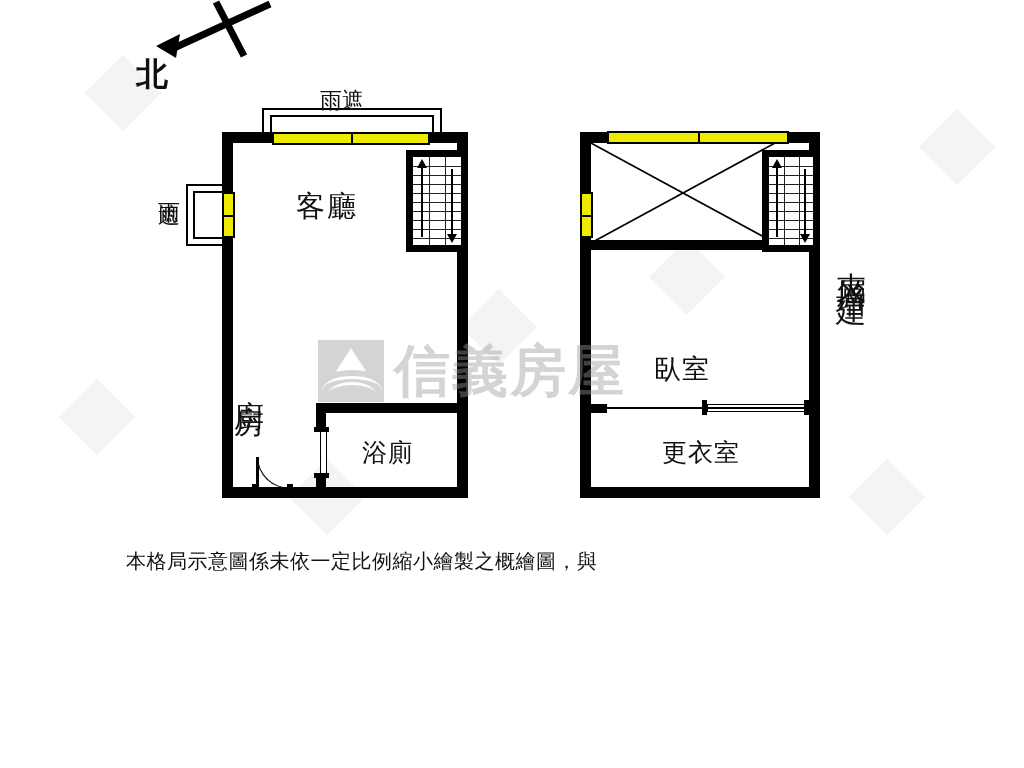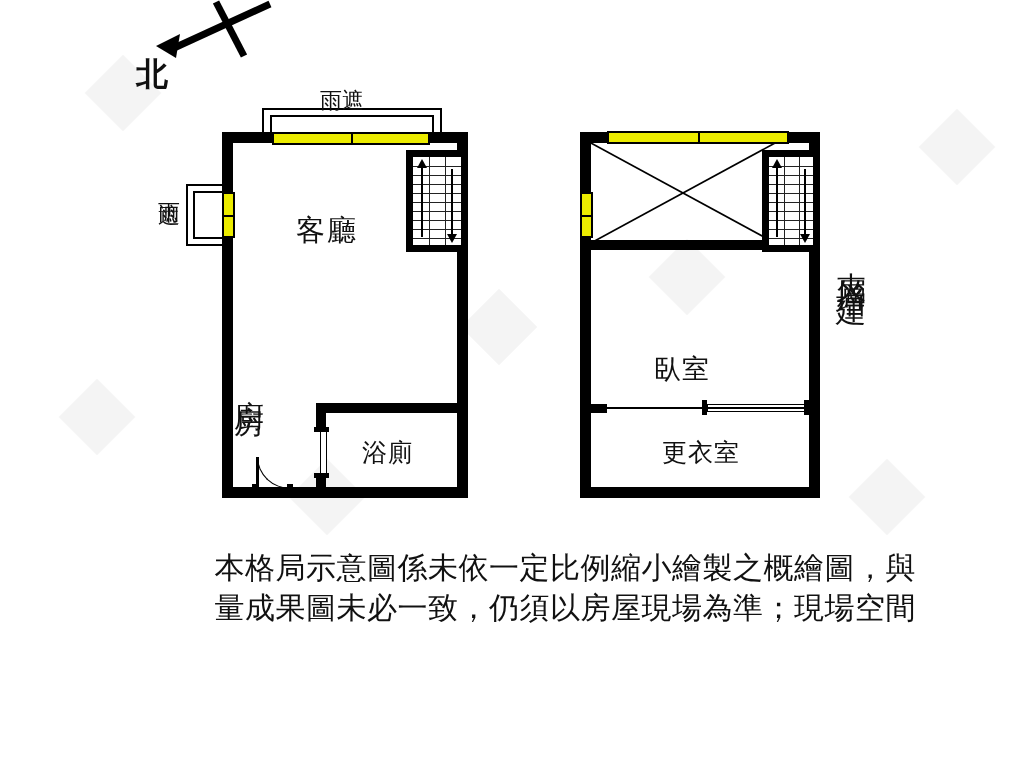--- a/index.html
+++ b/index.html
@@ -54,21 +54,21 @@
   .doorarc{position:absolute;border:1.5px solid #000;border-radius:0 0 0 100%;border-top:none;border-right:none;box-sizing:border-box;}
   .doorleaf{position:absolute;background:#000;}
   .slidebar{position:absolute;border:1.5px solid #000;background:#fff;box-sizing:border-box;}
   .jamb{position:absolute;background:#000;}
 
   
   .rlbl{position:absolute;white-space:nowrap;font-weight:400;}
   .rlbl.v{writing-mode:vertical-rl;text-orientation:upright;}
 
   
-  #disc{position:absolute;left:126px;top:548px;width:790px;font-size:30px;line-height:1.34;letter-spacing:.5px;text-align:right;}
+  #disc{position:absolute;left:126px;top:548px;width:790px;font-size:20px;line-height:1.34;letter-spacing:.5px;text-align:left;}
   #disc div{white-space:nowrap;}
 </style>
 </head>
 <body>
 
 <div id="stage">
 
   <div class="dia" style="left:96px;top:66px;"></div>
   <div class="dia" style="left:70px;top:390px;"></div>
   <div class="dia" style="left:300px;top:470px;"></div>
@@ -102,21 +102,21 @@
 
   <div class="canopy" style="left:186px;top:184px;width:46px;height:62px;border-right:none;"></div>
   <div class="canopy" style="left:193px;top:191px;width:39px;height:48px;border-right:none;"></div>
   <div class="rlbl cjk v" style="left:158px;top:186px;font-size:22px;">雨遮</div>
 
   <div class="winv" style="left:222px;top:192px;width:13px;height:46px;">
     <i></i>
       <u style="top:50%;"></u>
   </div>
 
-  <div class="rlbl cjk" style="left:296px;top:192px;font-size:29px;letter-spacing:2px;margin-top:24px;">客廳</div>
+  <div class="rlbl cjk" style="left:296px;top:192px;font-size:29px;letter-spacing:2px;">客廳</div>
 
   <div class="stairbox" style="left:406px;top:150px;width:62px;height:102px;">
     <div class="stairin" style="left:7px;top:7px;right:7px;bottom:7px;">
       <div class="strow" style="top:9px;"></div>
         <div class="strow" style="top:18px;"></div>
       <div class="strow" style="top:27px;"></div>
         <div class="strow" style="top:36px;"></div>
       <div class="strow" style="top:45px;"></div>
         <div class="strow" style="top:54px;"></div>
       <div class="strow" style="top:63px;"></div>
@@ -195,19 +195,27 @@
   <div class="jamb" style="left:589px;top:404px;width:18px;height:9px;"></div>
   <div class="jamb" style="left:702px;top:400px;width:5px;height:15px;"></div>
   <div class="slidebar" style="left:707px;top:404px;width:100px;height:8px;"></div>
   <div class="jamb" style="left:804px;top:400px;width:6px;height:15px;"></div>
   <div class="thin" style="left:607px;top:407px;width:200px;height:2px;"></div>
 
   <div class="rlbl cjk" style="left:662px;top:440px;font-size:25px;letter-spacing:1px;">更衣室</div>
 
   <div class="rlbl cjk v" style="left:836px;top:248px;font-size:30px;letter-spacing:8px;">夾層增建</div>
 
+  <div id="wm">
+    <div class="mark">
+      <div class="a"></div>
+        <div class="b"></div>
+        <div class="c"></div>
+        <div class="d"></div>
+    </div>
+    <div class="txt cjk">信義房屋</div>
+  </div>
 
   <div id="disc" class="cjk">
     <div>本格局示意圖係未依一定比例縮小繪製之概繪圖，與</div>
-    <div>量成果圖未必一致，仍須以房屋現場為準；現場空間</div>
   </div>
 
 </div>
 
 </body></html>

